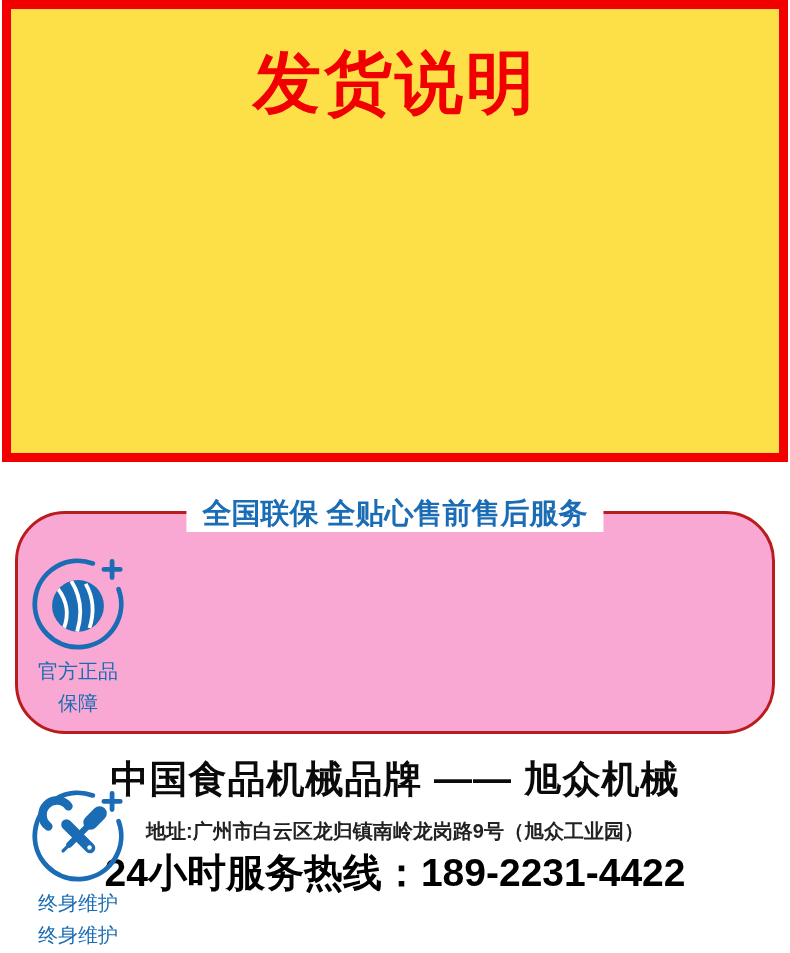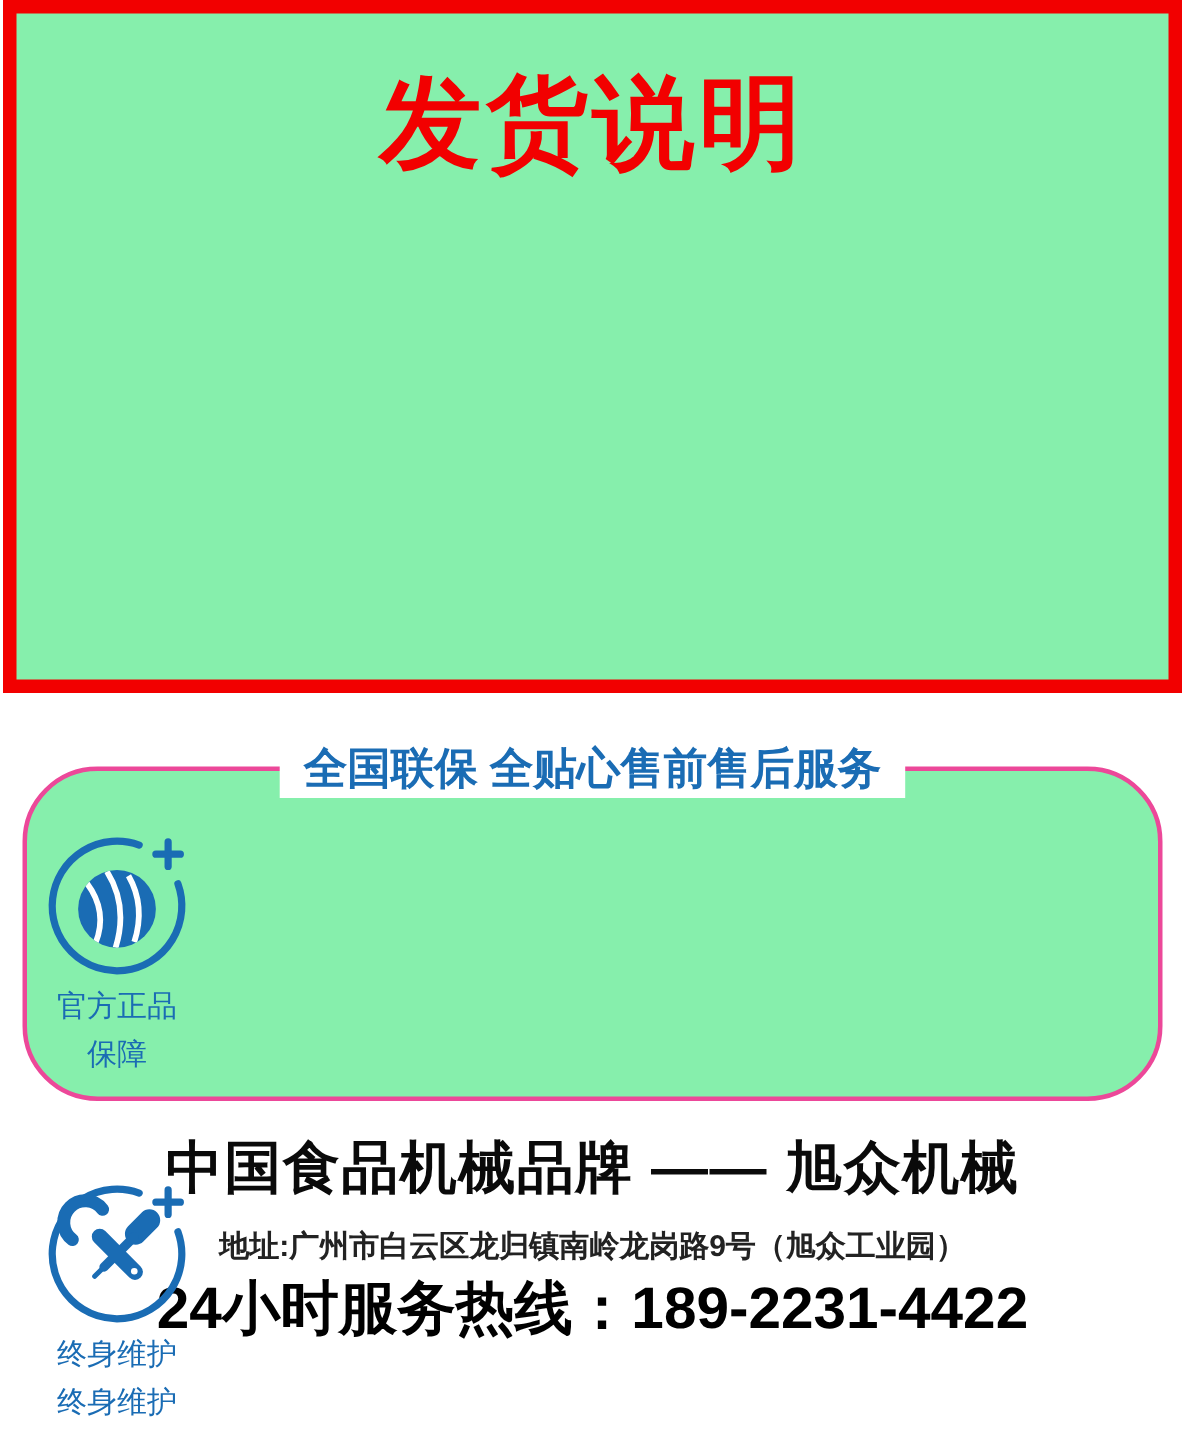--- a/index.html
+++ b/index.html
@@ -11,21 +11,21 @@
     font-family: "Liberation Sans", sans-serif;
     overflow: hidden;
   }
 
   
   .notice-box {
     box-sizing: border-box;
     margin: 0 2px;
     height: 462px;
     border: 9px solid #f20000;
-    background: #86efac;
+    background: #fde047;
   }
   .notice-title {
     margin: 36px 0 0;
     text-align: center;
     font-size: 68px;
     line-height: 74px;
     font-weight: 900;
     letter-spacing: 3px;
     color: #f20000;
   }
@@ -47,23 +47,23 @@
   }
   .hl-light { text-decoration-color: #ee6e64; }
 
   
   .service-box {
     position: relative;
     box-sizing: border-box;
     width: 760px;
     height: 223px;
     margin: 49px auto 0;
-    border: 3px solid #ec4899;
+    border: 3px solid #b91c1c;
     border-radius: 50px;
-    background: #86efac;
+    background: #f9a8d4;
   }
   .service-title {
     position: absolute;
     top: -19px;
     left: 50%;
     transform: translateX(-50%);
     background: #ffffff;
     padding: 0 16px;
     font-size: 29px;
     line-height: 37px;

